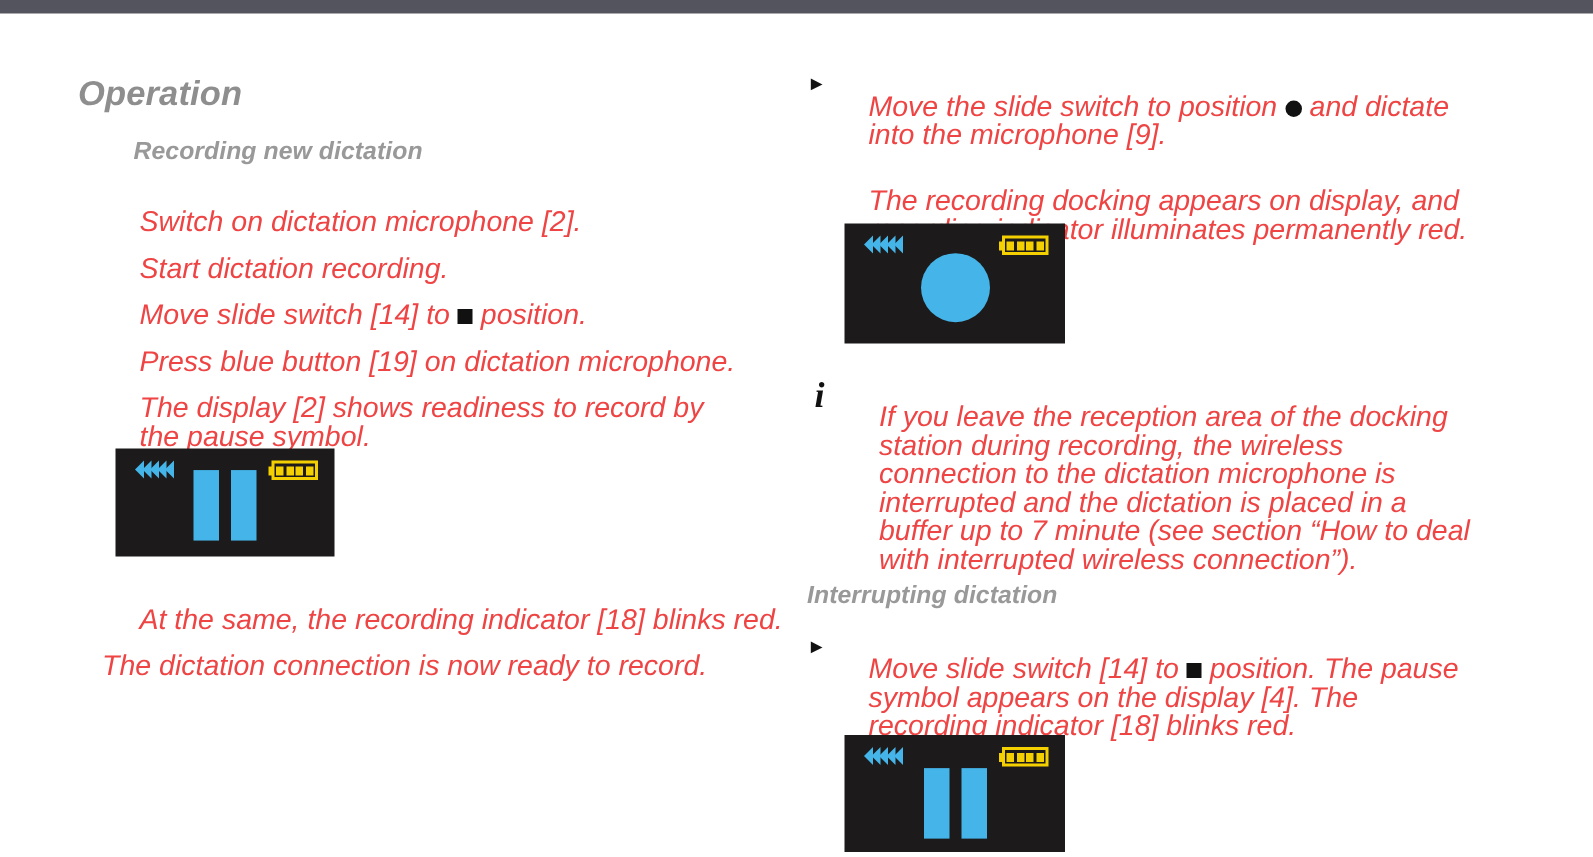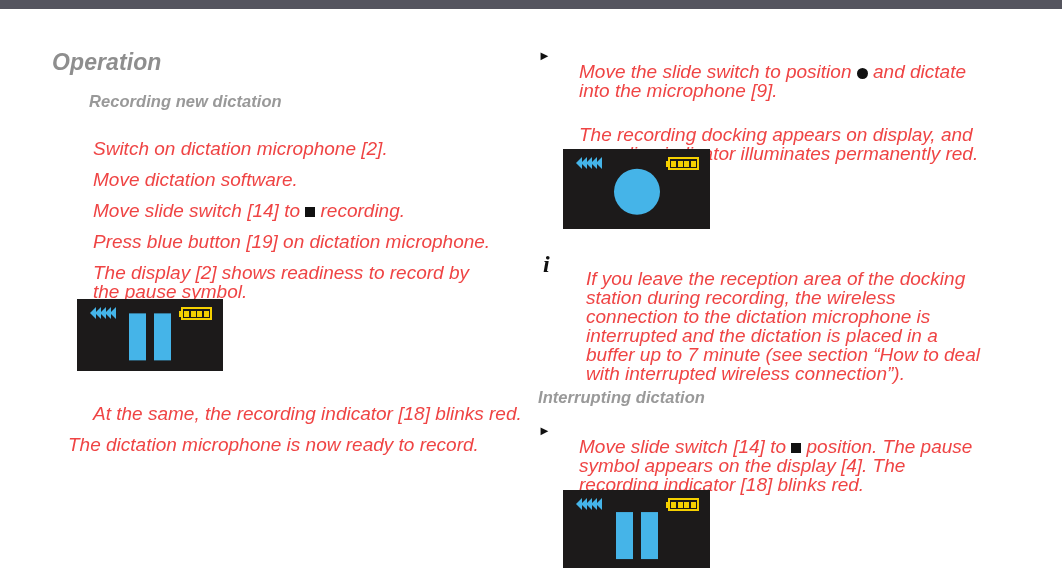--- a/index.html
+++ b/index.html
@@ -196,23 +196,23 @@
 <div class="page">
 
   <div class="col col-left">
 
     <h1 class="h1" style="position:absolute; top:43px; left:0;">Operation</h1>
 
     <h2 class="h2" style="position:absolute; top:85px; left:0;margin-left:37px;">Recording new dictation</h2>
 
     <div class="para indent-1" style="position:absolute; top:117px; left:0; width:460px;">Switch on dictation microphone [2].</div>
 
-    <div class="para indent-1" style="position:absolute; top:148px; left:0; width:460px;">Move dictation software.</div>
-
-    <div class="para indent-1" style="position:absolute; top:179px; left:0; width:460px;"><span>Move slide switch [14] to </span><span class="sq"></span><span> recording.</span></div>
+    <div class="para indent-1" style="position:absolute; top:148px; left:0; width:460px;">Start dictation recording.</div>
+
+    <div class="para indent-1" style="position:absolute; top:179px; left:0; width:460px;"><span>Move slide switch [14] to </span><span class="sq"></span><span> position.</span></div>
 
     <div class="para indent-1" style="position:absolute; top:210px; left:0; width:460px;">Press blue button [19] on dictation microphone.</div>
 
     <div class="para indent-1" style="position:absolute; top:241px; left:0; width:425px;">The display [2] shows readiness to record by the pause symbol.</div>
 
     <div class="lcd" style="position:absolute; top:293px; left:25px; width:146px; height:72px;">
       <div class="lcd-chevrons">
         <span class="chev"></span>
         <span class="chev"></span>
         <span class="chev"></span>
@@ -229,21 +229,21 @@
         </span>
       </div>
       <div class="lcd-pause">
         <span class="pause-bar"></span>
         <span class="pause-bar"></span>
       </div>
     </div>
 
     <div class="para indent-1" style="position:absolute; top:382px; left:0; width:460px;">At the same, the recording indicator [18] blinks red.</div>
 
-    <div class="para" style="position:absolute; top:413px; left:0; width:470px;">The dictation microphone is now ready to record.</div>
+    <div class="para" style="position:absolute; top:413px; left:0; width:470px;">The dictation connection is now ready to record.</div>
   </div>
 
   <div class="col col-right">
 
     <div class="row" style="position:absolute; top:40px; left:0; width:452px;">
       <span class="marker marker-arrow">►</span>
       <span class="para row-text"><span>Move the slide switch to position </span><span class="ci"></span><span> and dictate into the microphone [9].</span></span>
     </div>
 
     <div class="para" style="position:absolute; top:103px; left:25px; width:430px;">The recording docking appears on display, and recording indicator illuminates permanently red.</div>

